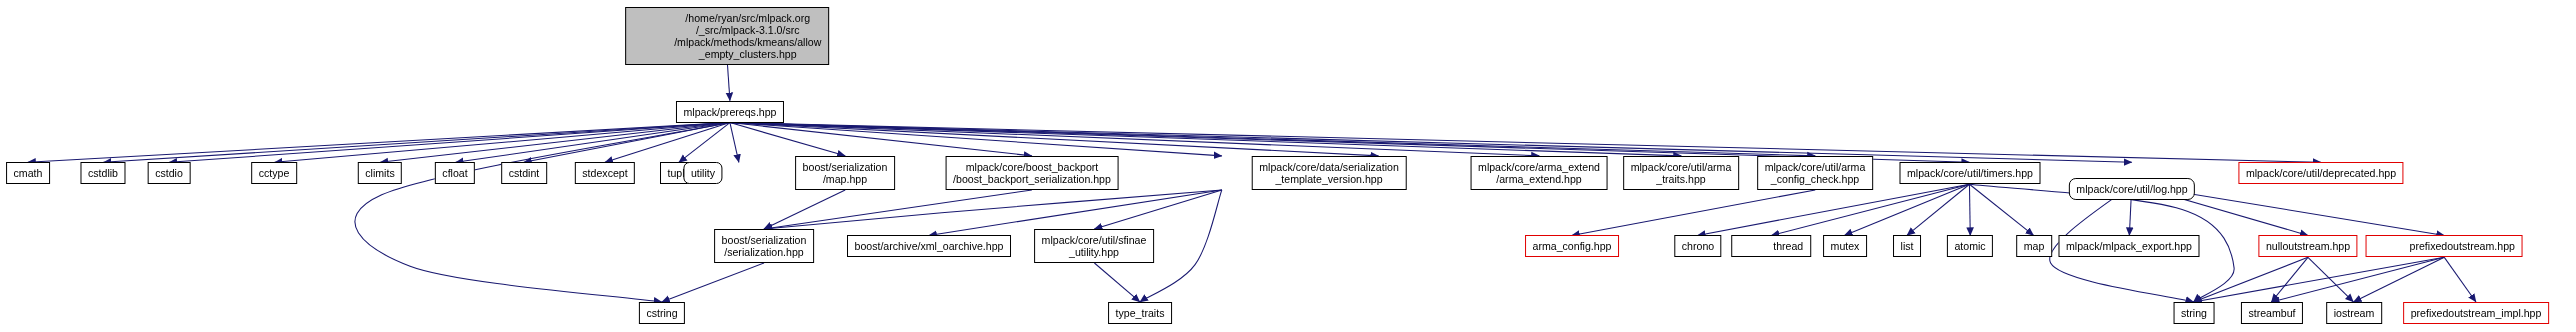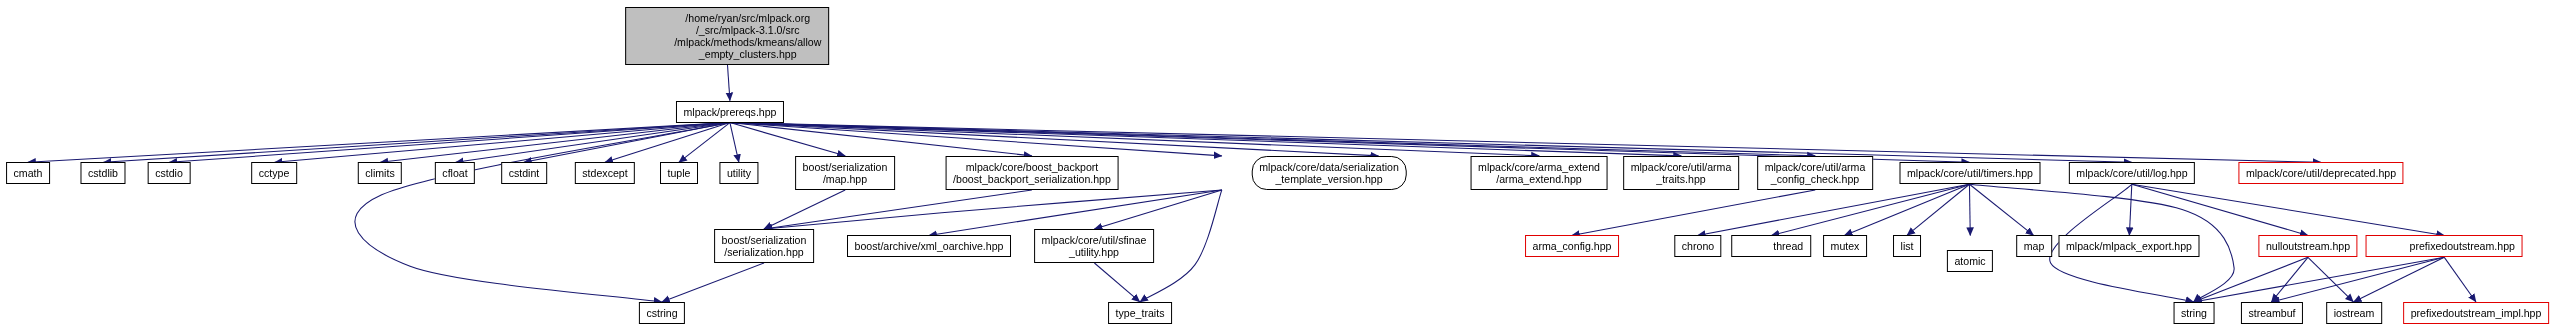--- a/index.html
+++ b/index.html
@@ -140,51 +140,51 @@
     </div>
     <div class="node" data-interactable="false" style="left: 524px; top: 162px;">
       <div data-interactable="false">cstdint</div>
     </div>
     <div class="node" data-interactable="false" style="left: 605px; top: 162px;">
       <div data-interactable="false">stdexcept</div>
     </div>
     <div class="node" data-interactable="false" style="left: 679px; top: 162px;">
       <div data-interactable="false">tuple</div>
     </div>
-    <div class="node" data-interactable="false" style="left: 739px; top: 162px;">
+    <div class="node" data-interactable="false" style="left: 703px; top: 162px; border-radius: 6px;">
       <div data-interactable="false">utility</div>
     </div>
     <div class="node" data-interactable="false" style="left: 845px; top: 156px;">
       <div data-interactable="false">boost/serialization</div>
       <div data-interactable="false">/map.hpp</div>
     </div>
     <div class="node" data-interactable="true" style="left: 1032px; top: 156px;">
       <div data-interactable="false">mlpack/core/boost_backport</div>
       <div data-interactable="false">/boost_backport_serialization.hpp</div>
     </div>
-    <div class="node" data-interactable="true" style="left: 1329px; top: 156px; border-radius: 15px;">
+    <div class="node" data-interactable="true" style="left: 1329px; top: 156px;">
       <div data-interactable="false">mlpack/core/data/serialization</div>
       <div data-interactable="false">_template_version.hpp</div>
     </div>
     <div class="node" data-interactable="true" style="left: 1539px; top: 156px;">
       <div data-interactable="false">mlpack/core/arma_extend</div>
       <div data-interactable="false">/arma_extend.hpp</div>
     </div>
     <div class="node" data-interactable="true" style="left: 1681px; top: 156px;">
       <div data-interactable="false">mlpack/core/util/arma</div>
       <div data-interactable="false">_traits.hpp</div>
     </div>
     <div class="node" data-interactable="true" style="left: 1815px; top: 156px;">
       <div data-interactable="false">mlpack/core/util/arma</div>
       <div data-interactable="false">_config_check.hpp</div>
     </div>
     <div class="node" data-interactable="true" style="left: 1970px; top: 162px;">
       <div data-interactable="false">mlpack/core/util/timers.hpp</div>
     </div>
-    <div class="node" data-interactable="true" style="left: 2132px; top: 162px;">
+    <div class="node" data-interactable="true" style="left: 2132px; top: 178px; border-radius: 7px;">
       <div data-interactable="false">mlpack/core/util/log.hpp</div>
     </div>
     <div class="node truncated" data-interactable="true" style="left: 2321px; top: 162px;">
       <div data-interactable="false">mlpack/core/util/deprecated.hpp</div>
     </div>
     <div class="node" data-interactable="false" style="left: 764px; top: 229px;">
       <div data-interactable="false">boost/serialization</div>
       <div data-interactable="false">/serialization.hpp</div>
     </div>
     <div class="node" data-interactable="false" style="left: 929px; top: 235px;">
@@ -202,21 +202,21 @@
     </div>
     <div class="node" data-interactable="false" style="left: 1771px; top: 235px; padding-left: 41px;">
       <div data-interactable="false">thread</div>
     </div>
     <div class="node" data-interactable="false" style="left: 1845px; top: 235px;">
       <div data-interactable="false">mutex</div>
     </div>
     <div class="node" data-interactable="false" style="left: 1907px; top: 235px;">
       <div data-interactable="false">list</div>
     </div>
-    <div class="node" data-interactable="false" style="left: 1970px; top: 250px; text-align: center;">
+    <div class="node" data-interactable="false" style="left: 1970px; top: 235px; text-align: center;">
       <div data-interactable="false">atomic</div>
     </div>
     <div class="node" data-interactable="false" style="left: 2034px; top: 235px;">
       <div data-interactable="false">map</div>
     </div>
     <div class="node" data-interactable="true" style="left: 2129px; top: 235px;">
       <div data-interactable="false">mlpack/mlpack_export.hpp</div>
     </div>
     <div class="node truncated" data-interactable="true" style="left: 2308px; top: 235px;">
       <div data-interactable="false">nulloutstream.hpp</div>

